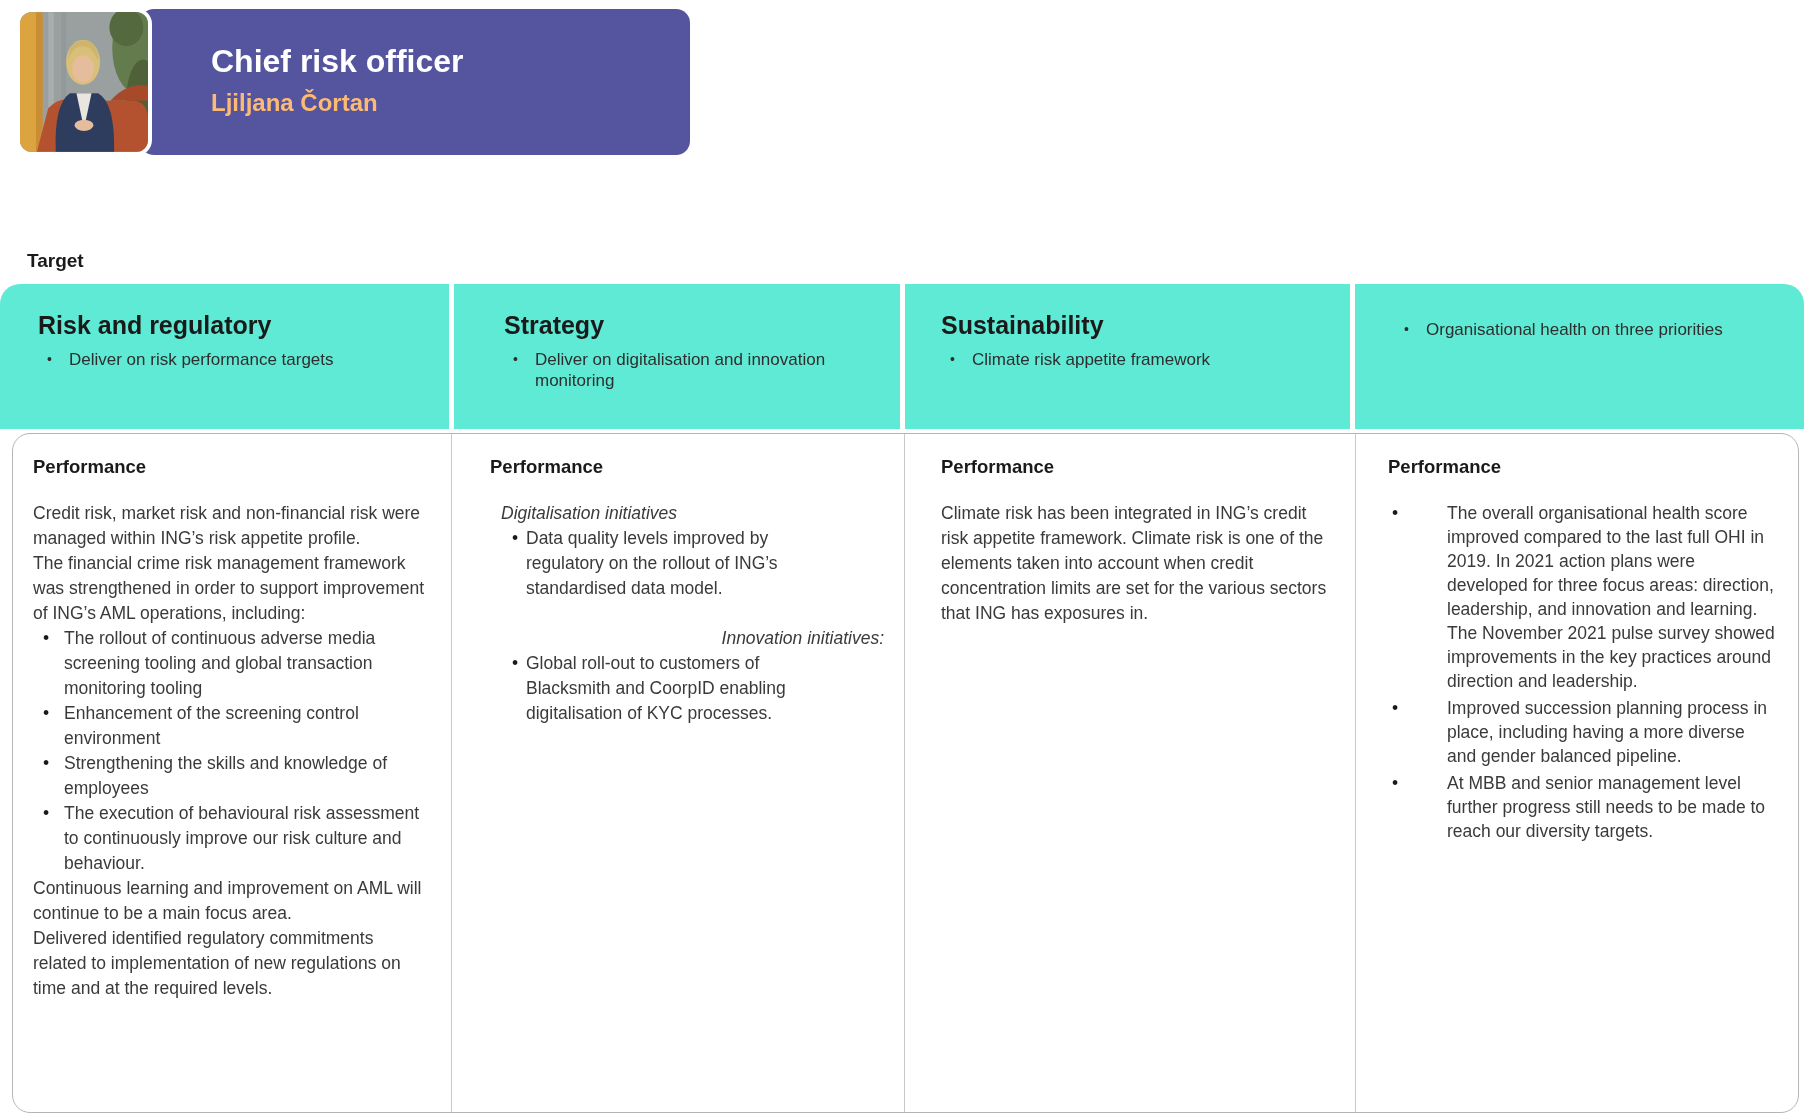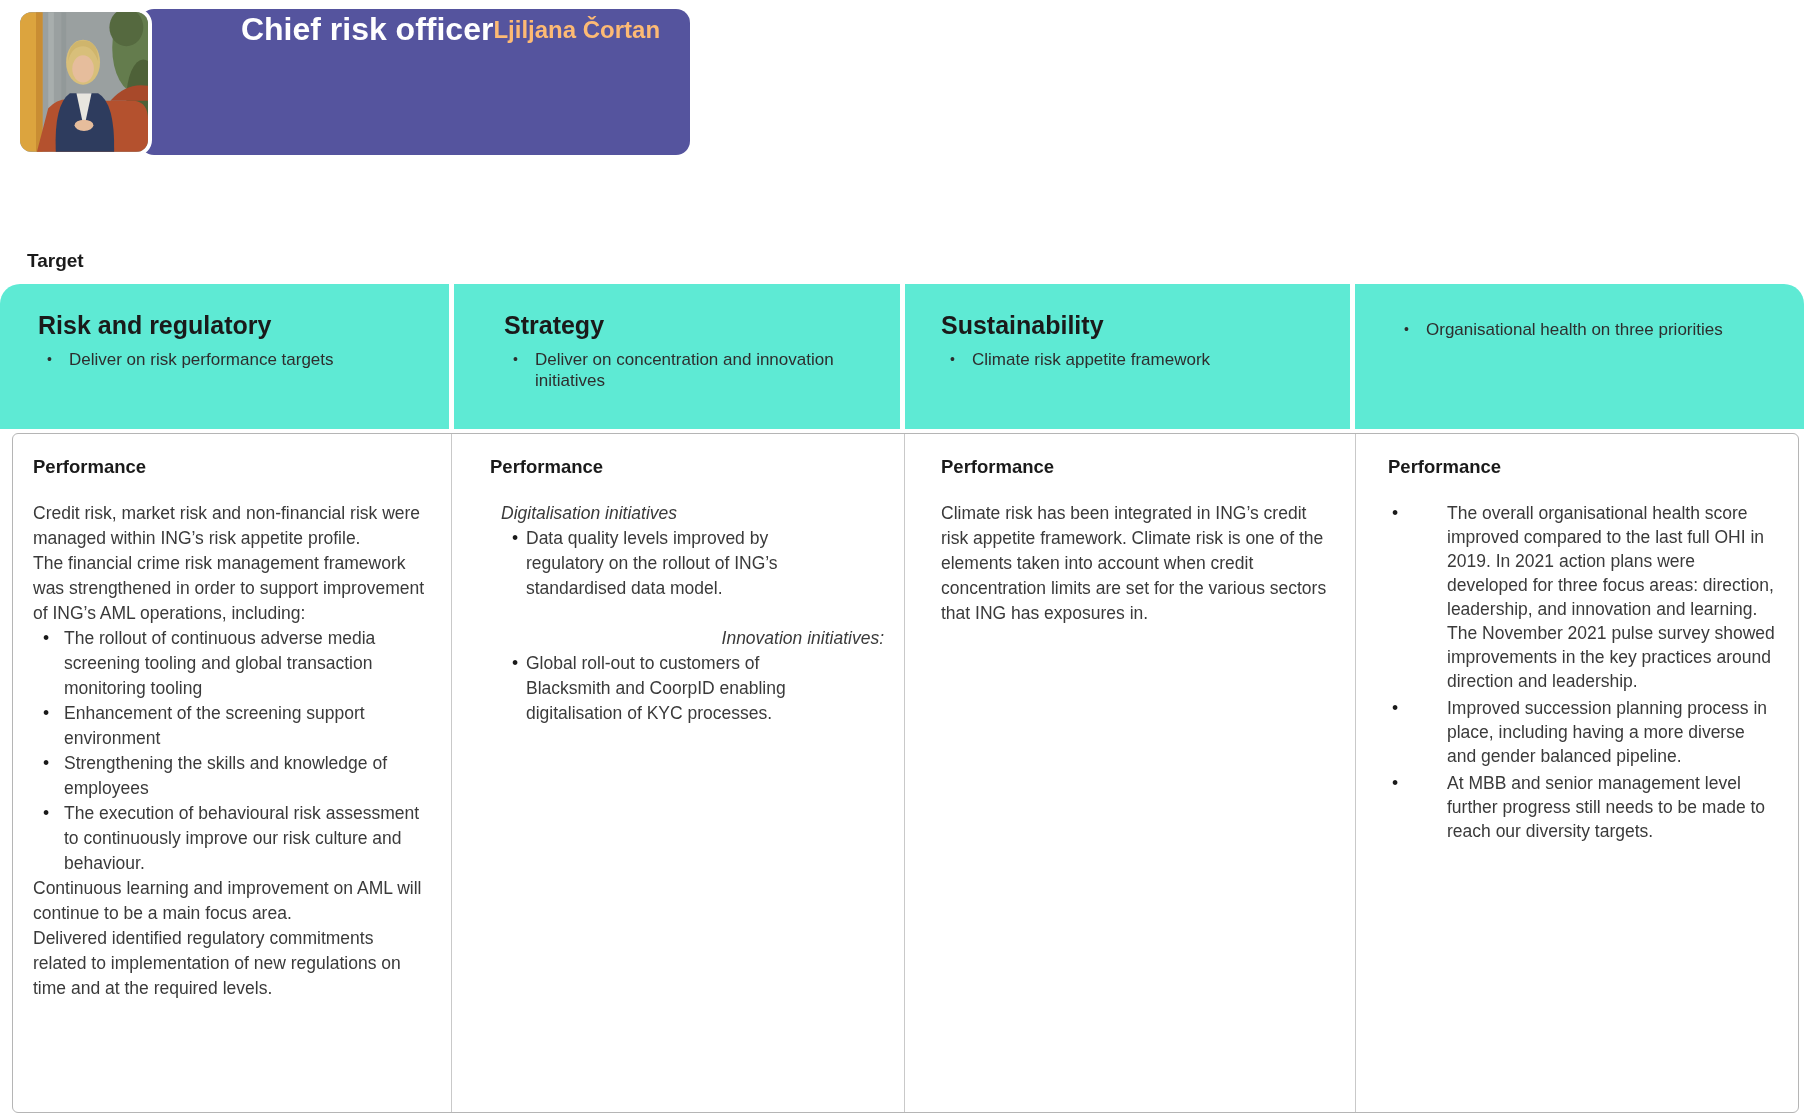--- a/index.html
+++ b/index.html
@@ -3,21 +3,21 @@
 <meta charset="utf-8">
 <style>
   * { margin:0; padding:0; box-sizing:border-box; }
   html,body { background:#ffffff; }
   body { font-family:"Liberation Sans", sans-serif; }
   .page { position:relative; width:1808px; height:1116px; background:#fff; overflow:hidden; }
 
   
   .banner { position:absolute; left:140px; top:9px; width:550px; height:146px;
             background:#55549e; border-radius:14px; z-index:1;
-            display:flex; flex-direction:row; justify-content:center; padding-left:71px; }
+            display:flex; flex-direction:column; justify-content:center; padding-left:71px; }
   .banner-title { color:#ffffff; font-size:32px; font-weight:700; line-height:41px; }
   .banner-name  { color:#fdba74; font-size:24px; font-weight:700; line-height:41px; }
   .photo { position:absolute; left:16px; top:8px; width:136px; height:148px;
            border:4px solid #ffffff; border-radius:16px; z-index:2; overflow:hidden; background:#9aa0a0; }
   .photo svg { display:block; width:100%; height:100%; }
 
   
   .target-label { position:absolute; left:27px; top:250px; font-size:19px; font-weight:700; color:#1a1a1a; }
   .target-row { position:absolute; left:0; top:284px; width:1804px; height:145px;
                 display:grid; grid-template-columns:449px 446px 445px 449px; column-gap:5px; }
@@ -26,21 +26,21 @@
   .tcard.tc2 { padding-left:50px; padding-right:30px; }
   .tcard.tc3 { padding-left:36px; padding-right:30px; }
   .tcard.tc4 { border-top-right-radius:20px; padding-left:40px; padding-right:20px; }
   .tcard h2 { font-size:25px; font-weight:700; color:#1a1a1a; line-height:30px; }
   .tcard ul { list-style:none; margin-top:9px; }
   .tcard li { position:relative; padding-left:31px; font-size:17px; line-height:21px; color:#2e2e2e; }
   .tcard li::before { content:"\2022"; position:absolute; left:9px; top:0; font-size:14px; color:#2e2e2e; }
 
   
   .perf-box { position:absolute; left:12px; top:433px; width:1787px; height:680px;
-              background:#fff; border:1px solid #b5b5b5; border-radius:6px;
+              background:#fff; border:1px solid #b5b5b5; border-radius:18px;
               display:grid; grid-template-columns:438px 453px 451px 445px; overflow:hidden; }
   .pcol { padding-top:22px; }
   .pcol + .pcol { border-left:1px solid #c9c9c9; }
   .pcol.c1 { padding-left:20px; padding-right:24px; }
   .pcol.c2 { padding-left:38px; padding-right:20px; }
   .pcol.c3 { padding-left:36px; padding-right:25px; }
   .pcol.c4 { padding-left:32px; padding-right:25px; }
   .pcol h3 { font-size:18.5px; font-weight:700; color:#1a1a1a; margin-bottom:23px; }
   .ptext, .plist li, .sub { font-size:17.5px; line-height:25px; color:#3a3a3a; }
   .plist { list-style:none; }
@@ -88,21 +88,21 @@
   <div class="target-row">
     <section class="tcard tc1">
       <h2>Risk and regulatory</h2>
       <ul>
         <li>Deliver on risk performance targets</li>
       </ul>
     </section>
     <section class="tcard tc2">
       <h2>Strategy</h2>
       <ul>
-        <li>Deliver on concentration and innovation initiatives</li>
+        <li>Deliver on digitalisation and innovation monitoring</li>
       </ul>
     </section>
     <section class="tcard tc3">
       <h2>Sustainability</h2>
       <ul>
         <li>Climate risk appetite framework</li>
       </ul>
     </section>
     <section class="tcard tc4">
       <ul>
@@ -112,21 +112,21 @@
   </div>
 
   <div class="perf-box">
 
     <section class="pcol c1">
       <h3>Performance</h3>
       <p class="ptext">Credit risk, market risk and non-financial risk were managed within ING’s risk appetite profile.</p>
       <p class="ptext">The financial crime risk management framework was strengthened in order to support improvement of ING’s AML operations, including:</p>
       <ul class="plist">
         <li>The rollout of continuous adverse media screening tooling and global transaction monitoring tooling</li>
-        <li>Enhancement of the screening support environment</li>
+        <li>Enhancement of the screening control environment</li>
         <li>Strengthening the skills and knowledge of employees</li>
         <li>The execution of behavioural risk assessment to continuously improve our risk culture and behaviour.</li>
       </ul>
       <p class="ptext">Continuous learning and improvement on AML will continue to be a main focus area.</p>
       <p class="ptext">Delivered identified regulatory commitments related to implementation of new regulations on time and at the required levels.</p>
     </section>
 
     <section class="pcol c2">
       <h3>Performance</h3>
       <p class="sub">Digitalisation initiatives</p>

